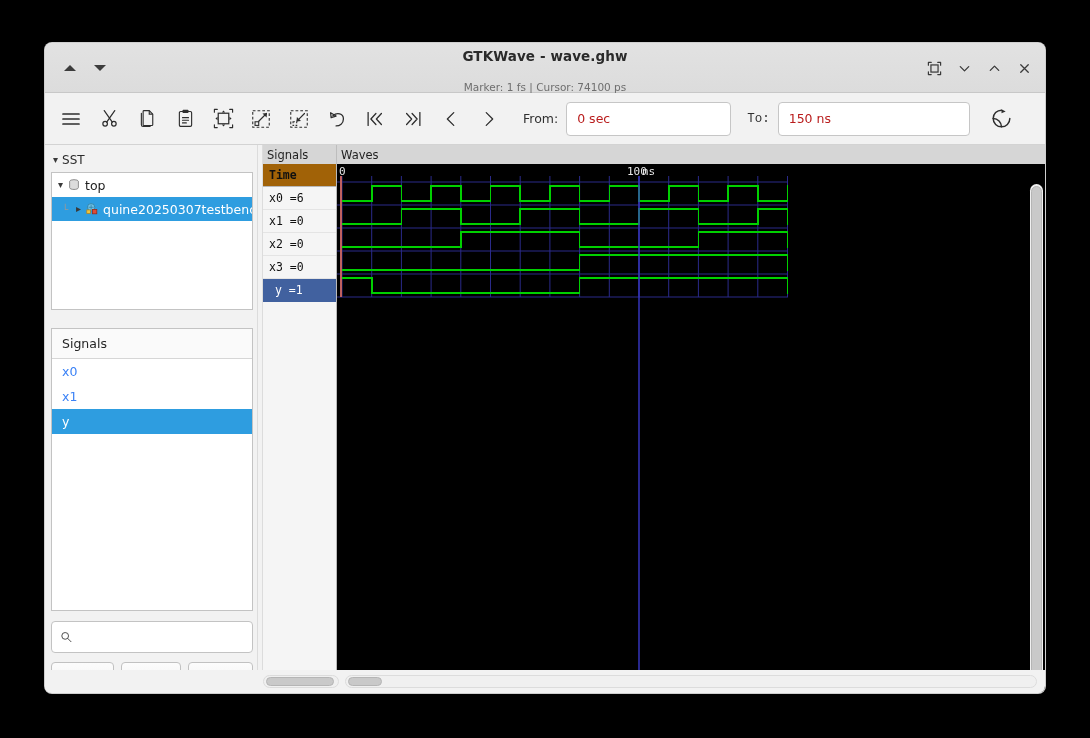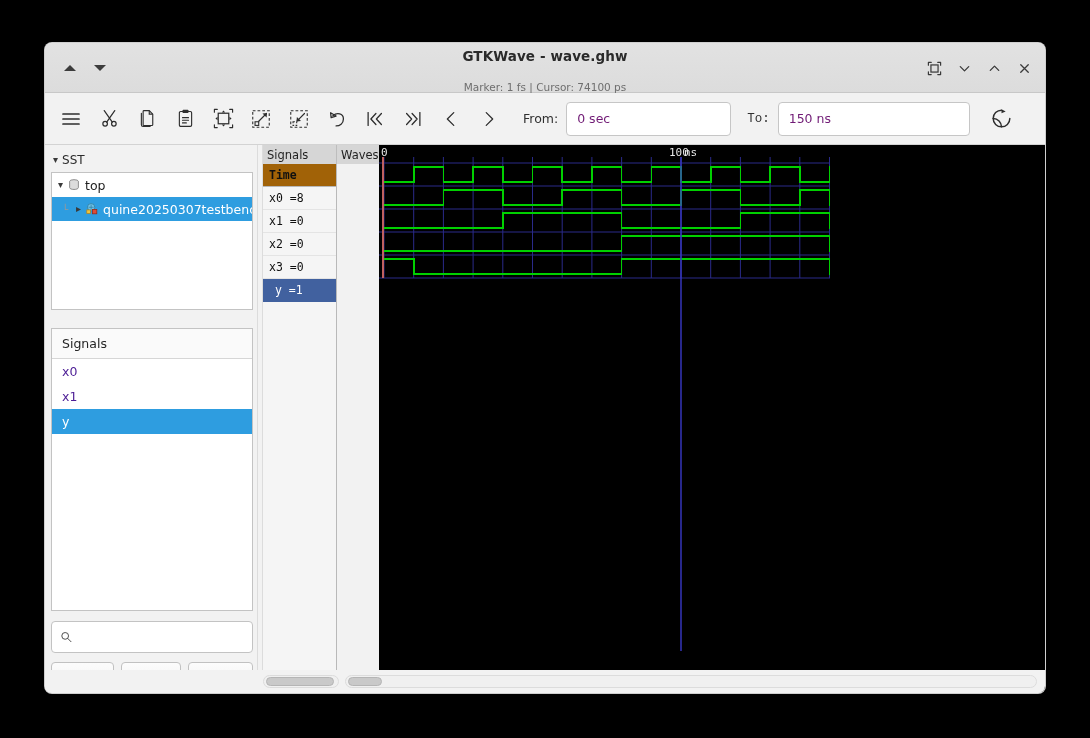--- a/index.html
+++ b/index.html
@@ -73,21 +73,21 @@
   .tool svg { display: block; }
   .tool-gap { width: 8px; flex: 0 0 auto; }
   .fld-label {
     font-size: 12.5px; color: #303030; margin: 0 6px 0 4px; white-space: nowrap;
   }
   .fld {
     height: 34px;
     background: #fff;
     border: 1px solid #c6c6c6;
     border-radius: 4px;
-    font-size: 12.5px; color: #701a75;
+    font-size: 12.5px; color: #b91c1c;
     padding: 0 10px;
     display: flex; align-items: center;
     font-family: "DejaVu Sans", sans-serif;
   }
   .fld-from { width: 165px; }
   .fld-to { width: 192px; }
 
   
   .body {
     position: relative;
@@ -139,21 +139,21 @@
     height: 30px; flex: 0 0 30px;
     display: flex; align-items: center;
     padding-left: 10px;
     font-size: 12.5px; color: #252525;
     background: #fafafa;
     border-bottom: 1px solid #d6d6d6;
   }
   .siglist-rows { flex: 1 1 auto; }
   .sig-row {
     height: 25px; display: flex; align-items: center;
-    padding-left: 10px; font-size: 12.5px; color: #4c1d95;
+    padding-left: 10px; font-size: 12.5px; color: #3b82f6;
   }
   .sig-row.sel { background: #2e9de0; color: #fff; }
   .searchbox {
     margin-top: 10px;
     height: 32px; flex: 0 0 32px;
     background: #fff; border: 1px solid #c3c3c3; border-radius: 4px;
     display: flex; align-items: center; padding: 0 8px;
   }
   .searchbox input {
     border: 0; outline: 0; background: transparent;
@@ -209,21 +209,21 @@
     padding-left: 6px;
     border-bottom: 1px solid #e4e4e4;
     white-space: nowrap;
   }
   .name-row.header { background: #a16207; font-weight: bold; border-bottom: 1px solid #b8b8b8;}
   .name-row.sel { background: #41619f; color: #ffffff; border-bottom: 1px solid #41619f; padding-left: 12px;}
 
   
   .wavespane {
     flex: 1 1 auto;
-    display: flex; flex-direction: row;
+    display: flex; flex-direction: column;
     position: relative;
     background: #f2f2f2;
   }
   .wave-canvas-wrap {
     position: relative;
     flex: 1 1 auto;
     background: #000;
     overflow: hidden;
   }
   .wave-canvas-wrap svg { display: block; }
@@ -479,21 +479,21 @@
           <div class="btn">Replace</div>
         </div>
       </div>
 
       <div class="vsep"></div>
 
       <div class="namespane">
         <div class="pane-tab">Signals</div>
         <div class="names-list">
           <div class="name-row header">Time</div>
-          <div class="name-row">x0 =8</div>
+          <div class="name-row">x0 =6</div>
           <div class="name-row">x1 =0</div>
           <div class="name-row">x2 =0</div>
           <div class="name-row">x3 =0</div>
           <div class="name-row sel">y =1</div>
         </div>
       </div>
 
       <div class="wavespane">
         <div class="pane-tab" style="border-right:0;">Waves</div>
         <div class="wave-canvas-wrap">

